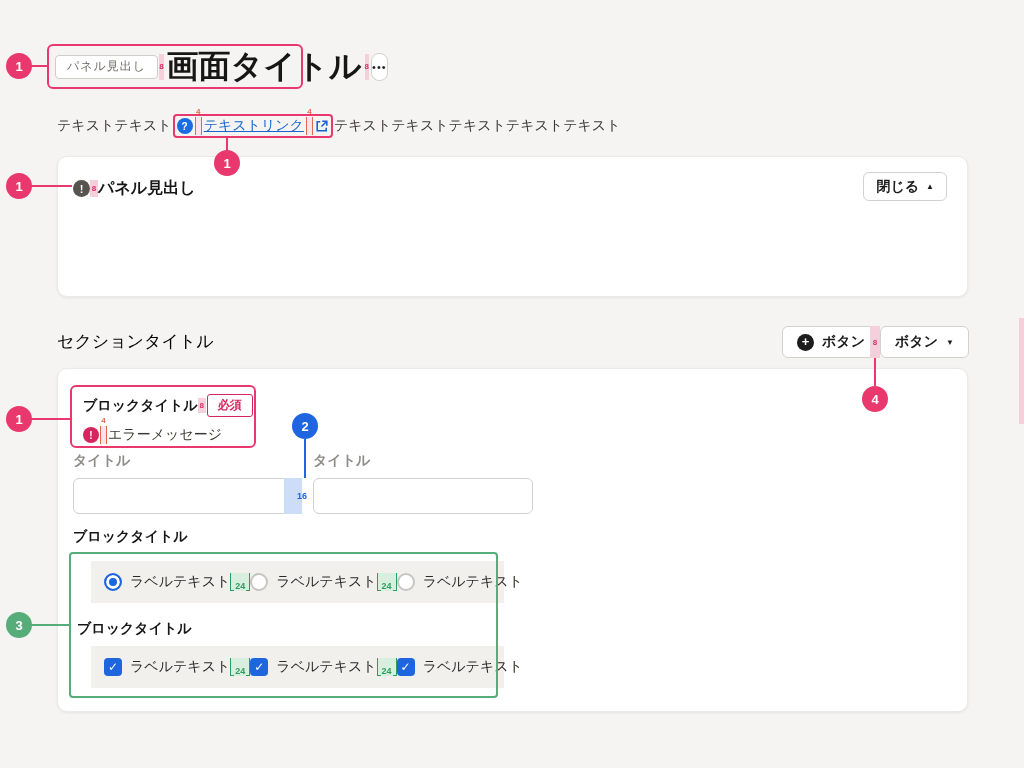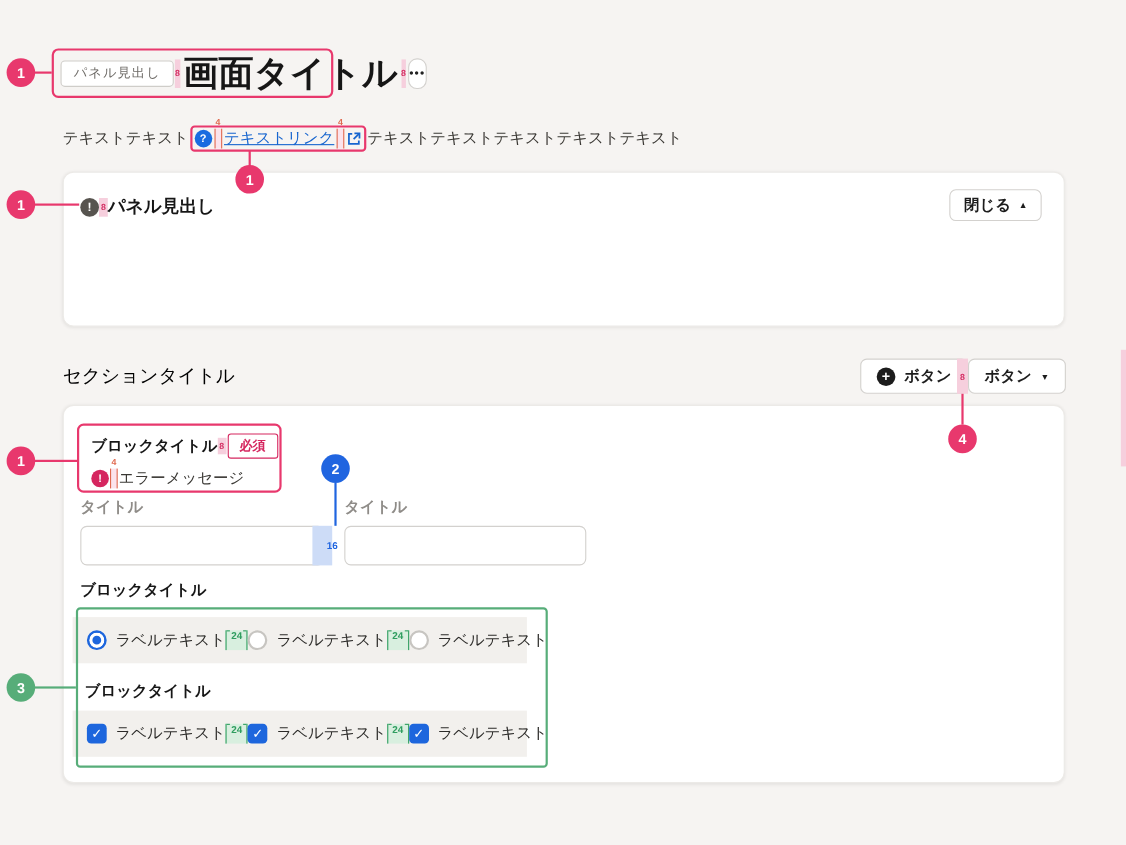--- a/index.html
+++ b/index.html
@@ -19,21 +19,21 @@
   .ln.green { background:#57ad79; }
 
   
   .specbox { position:absolute; border:2px solid #e8386d; border-radius:6px; z-index:20; pointer-events:none; }
 
   
   .mkv { display:inline-flex; align-items:center; justify-content:center; width:9px; background:#f6cfdd; }
   .mkv i { font-style:normal; font-weight:700; font-size:8px; color:#d42e63; }
   .mk4 { position:relative; width:7px; background:#fbe3ec; border-left:1px solid #e06a50; border-right:1px solid #e06a50; }
   .mk4 i { position:absolute; top:-10px; left:50%; transform:translateX(-50%); font-style:normal; font-weight:700; font-size:8px; color:#e06a50; }
-  .mk24 { display:inline-flex; align-items:flex-start; justify-content:center; gap:1px; width:27px; height:18px;
+  .mk24 { display:inline-flex; align-items:flex-end; justify-content:center; gap:1px; width:27px; height:18px;
           background:#d8efdf; border-left:1px solid #2f9d5f; border-right:1px solid #2f9d5f;
           color:#2f9d5f; font-size:9px; font-weight:700; }
   .mk24::before,.mk24::after { content:""; width:3px; height:1px; background:#2f9d5f; }
   .mk24 i { font-style:normal; }
   .mk16 { position:absolute; display:flex; align-items:center; justify-content:center; background:#cddcf7; z-index:5; }
   .mk16 i { font-style:normal; font-weight:700; font-size:9px; color:#2065e0; }
 
   
   .hgroup { position:absolute; left:47px; top:44px; width:256px; height:45px; display:flex; align-items:center; padding-left:8px; }
   .status-badge { height:24px; padding:0 11px; display:flex; align-items:center; background:#fff; border:1px solid #cfcdc9;
@@ -94,21 +94,21 @@
   .bb-row2 .mk4 { height:18px; margin:0 1px; }
   .err-msg { font-size:14px; color:#3a3834; white-space:nowrap; }
 
   
   .fld-label { position:absolute; top:452px; font-size:14px; font-weight:700; color:#8f8c88; white-space:nowrap; }
   .fld-input { position:absolute; top:478px; height:36px; background:#fff; border:1px solid #d3d1ce; border-radius:6px; padding:0 10px; font-size:14px; }
 
   
   .greenbox { position:absolute; left:69px; top:552px; width:429px; height:146px; border:2px solid #57ad79; border-radius:4px; z-index:10; pointer-events:none; }
   .grp-title { position:absolute; font-size:14px; font-weight:700; color:#161616; white-space:nowrap; }
-  .ctl-row { position:absolute; left:66px; width:413px; height:42px; background:#f2f0ed; display:flex; align-items:center; padding:0 13px; }
+  .ctl-row { position:absolute; left:91px; width:413px; height:42px; background:#f2f0ed; display:flex; align-items:center; padding:0 13px; }
   .opt-label { font-size:14px; color:#2b2a28; margin-left:8px; white-space:nowrap; }
   .radio { width:18px; height:18px; border-radius:50%; background:#fff; border:2px solid #c7c5c1; flex:none; cursor:pointer; }
   .radio.on { border:2px solid #1d66dd; background:#1d66dd; box-shadow:inset 0 0 0 3px #fff; }
   .cbx { width:18px; height:18px; border-radius:4px; background:#1d66dd; color:#fff; font-size:12px; font-weight:700;
          display:flex; align-items:center; justify-content:center; flex:none; cursor:pointer; }
 </style>
 </head>
 <body>
 
 <div class="page">

